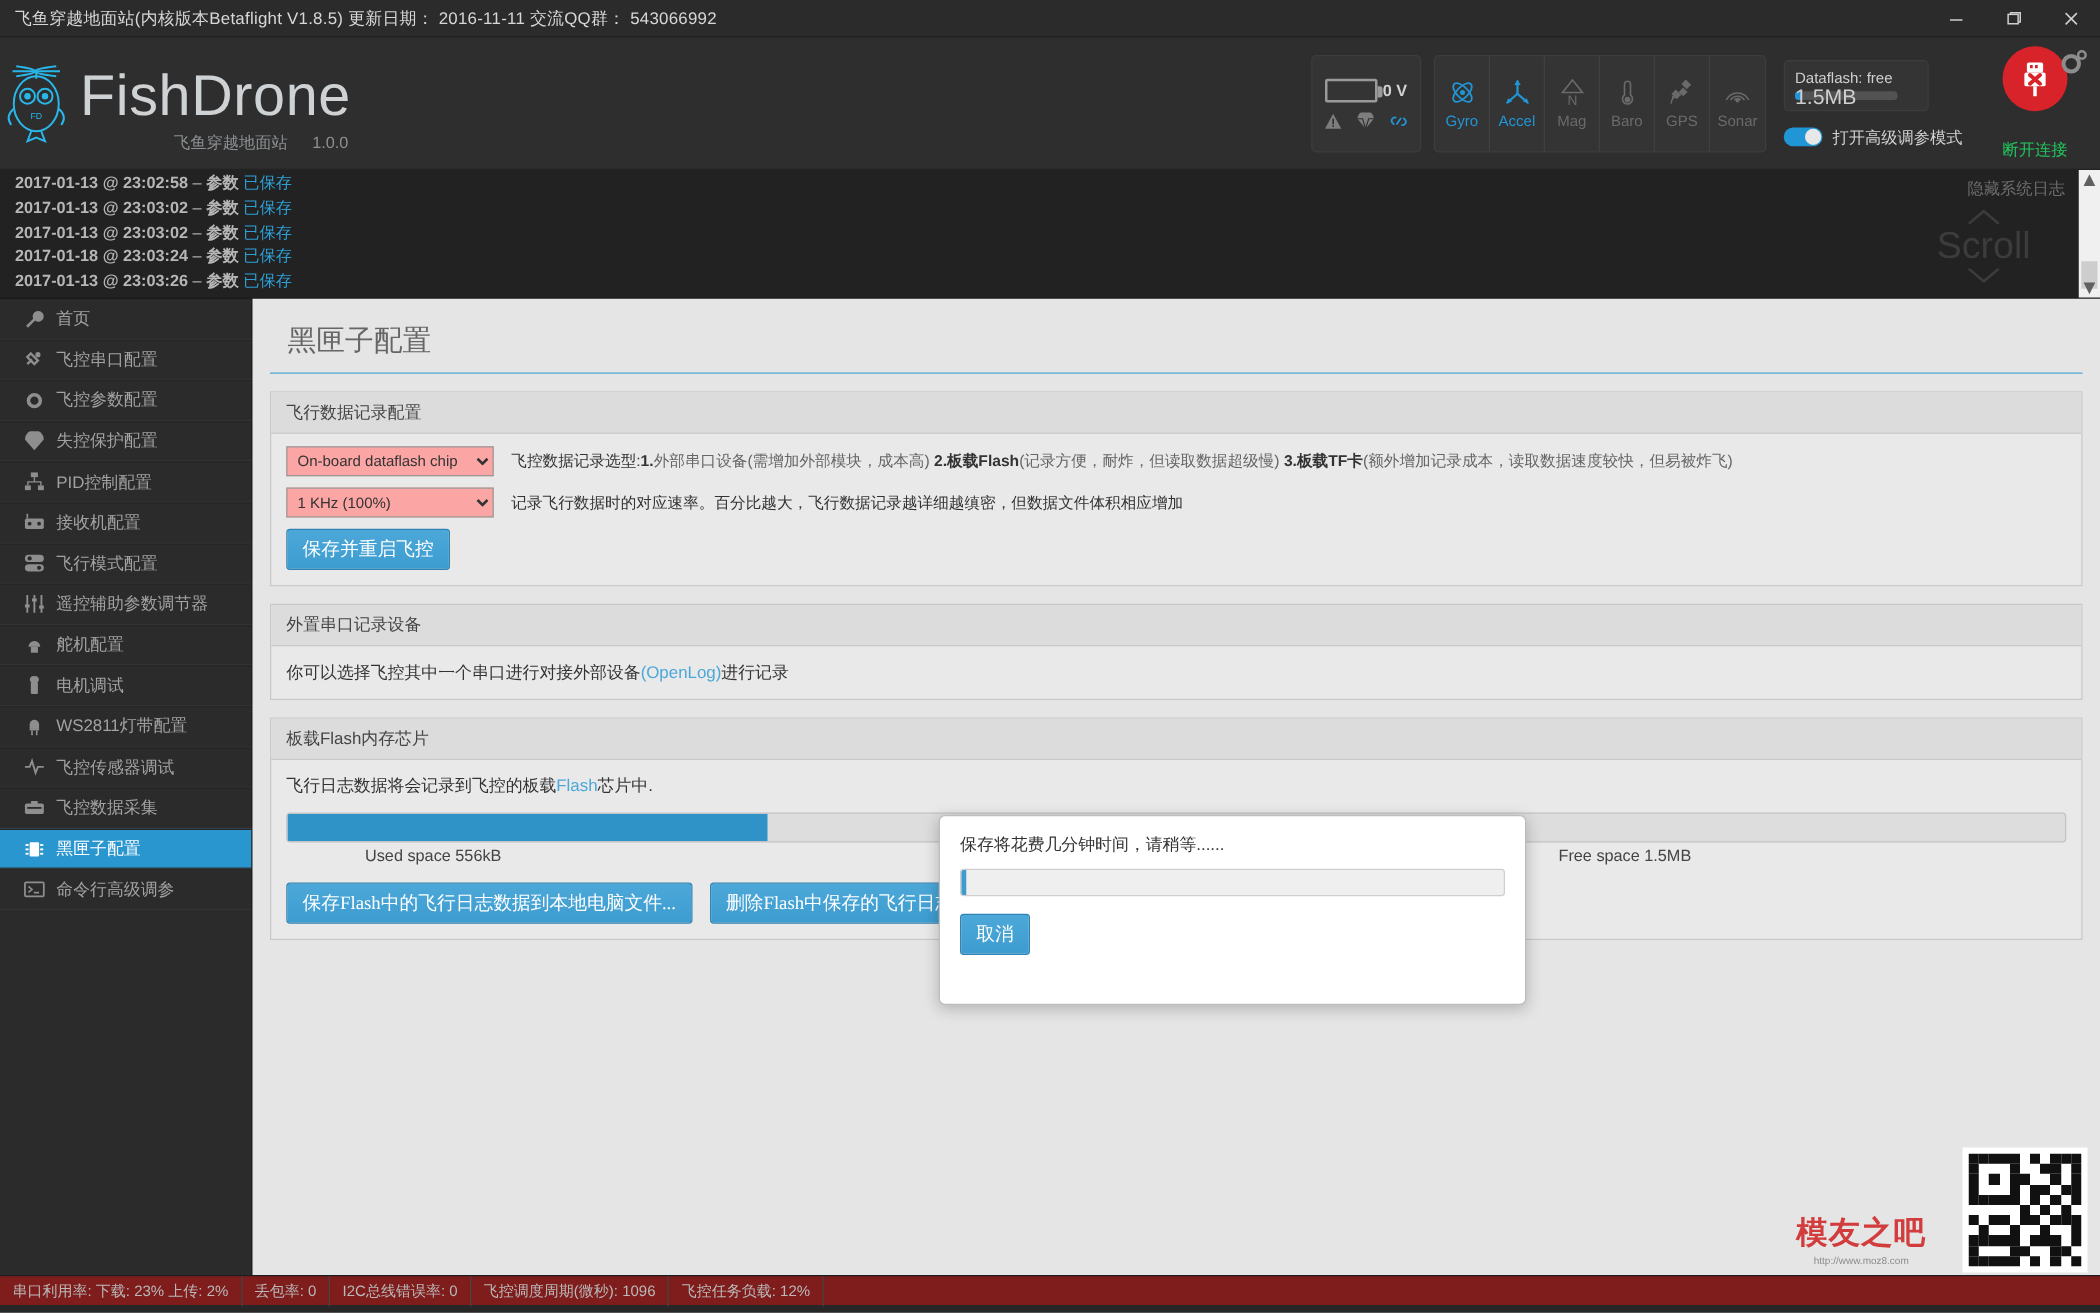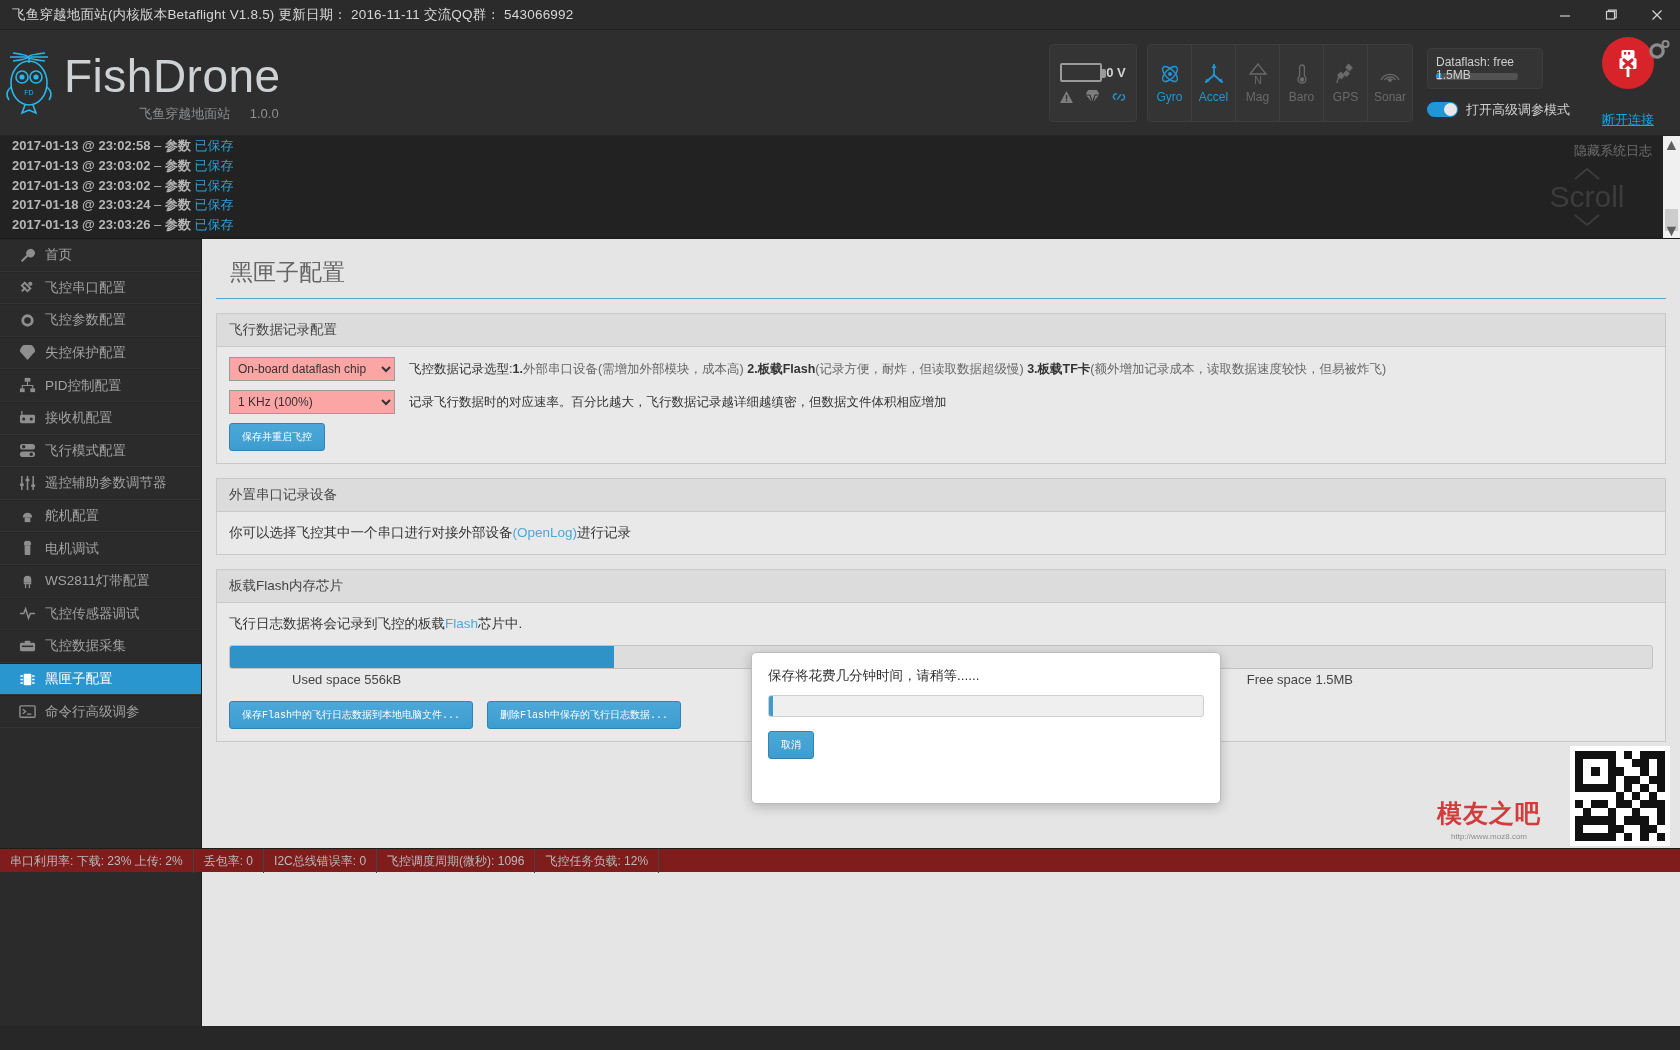--- a/index.html
+++ b/index.html
@@ -2,21 +2,21 @@
 <html><head>
 <meta charset="utf-8">
 <style>
   * { box-sizing: border-box; margin: 0; padding: 0; }
   html, body {
     width: 1680px; height: 1050px;
     background: #272727;
     font-family: "Liberation Sans", "DejaVu Sans", sans-serif;
     overflow: hidden;
   }
-  #app { position: relative; width: 1680px; height: 872px; }
+  #app { position: relative; width: 1680px; height: 1044px; }
 
   
   .titlebar {
     height: 30px; background: #2b2b2b; color: #d7d7d7;
     display: flex; align-items: center; font-size: 13.5px;
     padding-left: 12px; border-bottom: 1px solid #1f1f1f;
   }
   .titlebar .tl-text { letter-spacing: .2px; white-space: nowrap; }
   .win-controls { margin-left: auto; display: flex; height: 30px; }
   .win-btn {
@@ -81,38 +81,38 @@
   .dataflash-box {
     width: 116px; background: #343434; border: 1px solid #3d3d3d; border-radius: 4px;
     padding: 6px 24px 8px 8px; position: relative;
   }
   .dataflash-label { font-size: 12px; color: #cfcfcf; line-height: 1.25; }
   .df-bar {
     margin-top: 3px; height: 7px; background: #525252; border-radius: 3px; position: relative; overflow: hidden;
   }
   .df-bar-fill { height: 100%; background: #2196d6; }
   .df-over {
-    position: absolute; left: 8px; top: 19px; font-size: 12px; color: #cfcfcf;
+    position: absolute; left: 8px; top: 19px; font-size: 17px; color: #cfcfcf;
   }
   .adv-row { display: flex; align-items: center; gap: 8px; }
   .toggle {
     width: 31px; height: 15px; border-radius: 8px; background: #2196d6; position: relative;
   }
   .toggle .knob {
     position: absolute; right: 1px; top: 1px; width: 13px; height: 13px;
     border-radius: 50%; background: #e8e8e8;
   }
   .adv-label { font-size: 13px; color: #d3d3d3; }
 
   .disconnect { display: flex; flex-direction: column; align-items: center; width: 84px; }
   .disc-circle {
     width: 52px; height: 52px; border-radius: 50%; background: #d8232a;
     display: flex; align-items: center; justify-content: center;
   }
-  .disc-label { margin-top: 22px; font-size: 13px; color: #0ea5e9; text-decoration: underline; }
+  .disc-label { margin-top: 22px; font-size: 13px; color: #22c55e; }
   .gear-top { position: absolute; right: 10px; top: 10px; }
 
   
   .logstrip {
     height: 103px; background: #222; position: relative; overflow: hidden;
     border-bottom: 1px solid #1b1b1b;
   }
   .log-line {
     font-size: 13px; color: #b6b6b6; padding: 0 0 0 12px; line-height: 19.8px;
     white-space: nowrap; font-weight: bold;
@@ -165,22 +165,22 @@
   .row { display: flex; align-items: center; gap: 14px; margin-bottom: 9px; }
   select.styled {
     width: 166px; height: 24px; font-size: 12px; border: 1px solid #999; background: #fca5a5;
     color: #333; padding-left: 4px; font-family: "Liberation Sans", sans-serif;
   }
   .hint { font-size: 12.5px; color: #333; white-space: nowrap; }
   .hint b { font-weight: bold; }
   .hint .paren { color: #666; }
   .btn-blue {
     background: linear-gradient(#4ca8d8, #3d9cd0); border: 1px solid #3183b4; color: #fff;
-    font-size: 10px; padding: 6px 12px; border-radius: 3px; cursor: pointer;
-    font-family: Liberation Mono, monospace;
+    font-size: 15px; padding: 6px 12px; border-radius: 3px; cursor: pointer;
+    font-family: Liberation Serif, serif;
   }
   .para { font-size: 13.5px; color: #333; padding: 2px 0 0 0; }
   .para .lnk { color: #4ca8d8; }
 
   .bigbar {
     height: 24px; background: #ddd; border: 1px solid #c2c2c2; border-radius: 3px;
     margin: 4px 0 2px 0; overflow: hidden;
   }
   .bigbar-fill { height: 100%; background: #2f93c8; }
   .spacerow { display: flex; font-size: 13px; color: #444; margin-top: 3px; }

